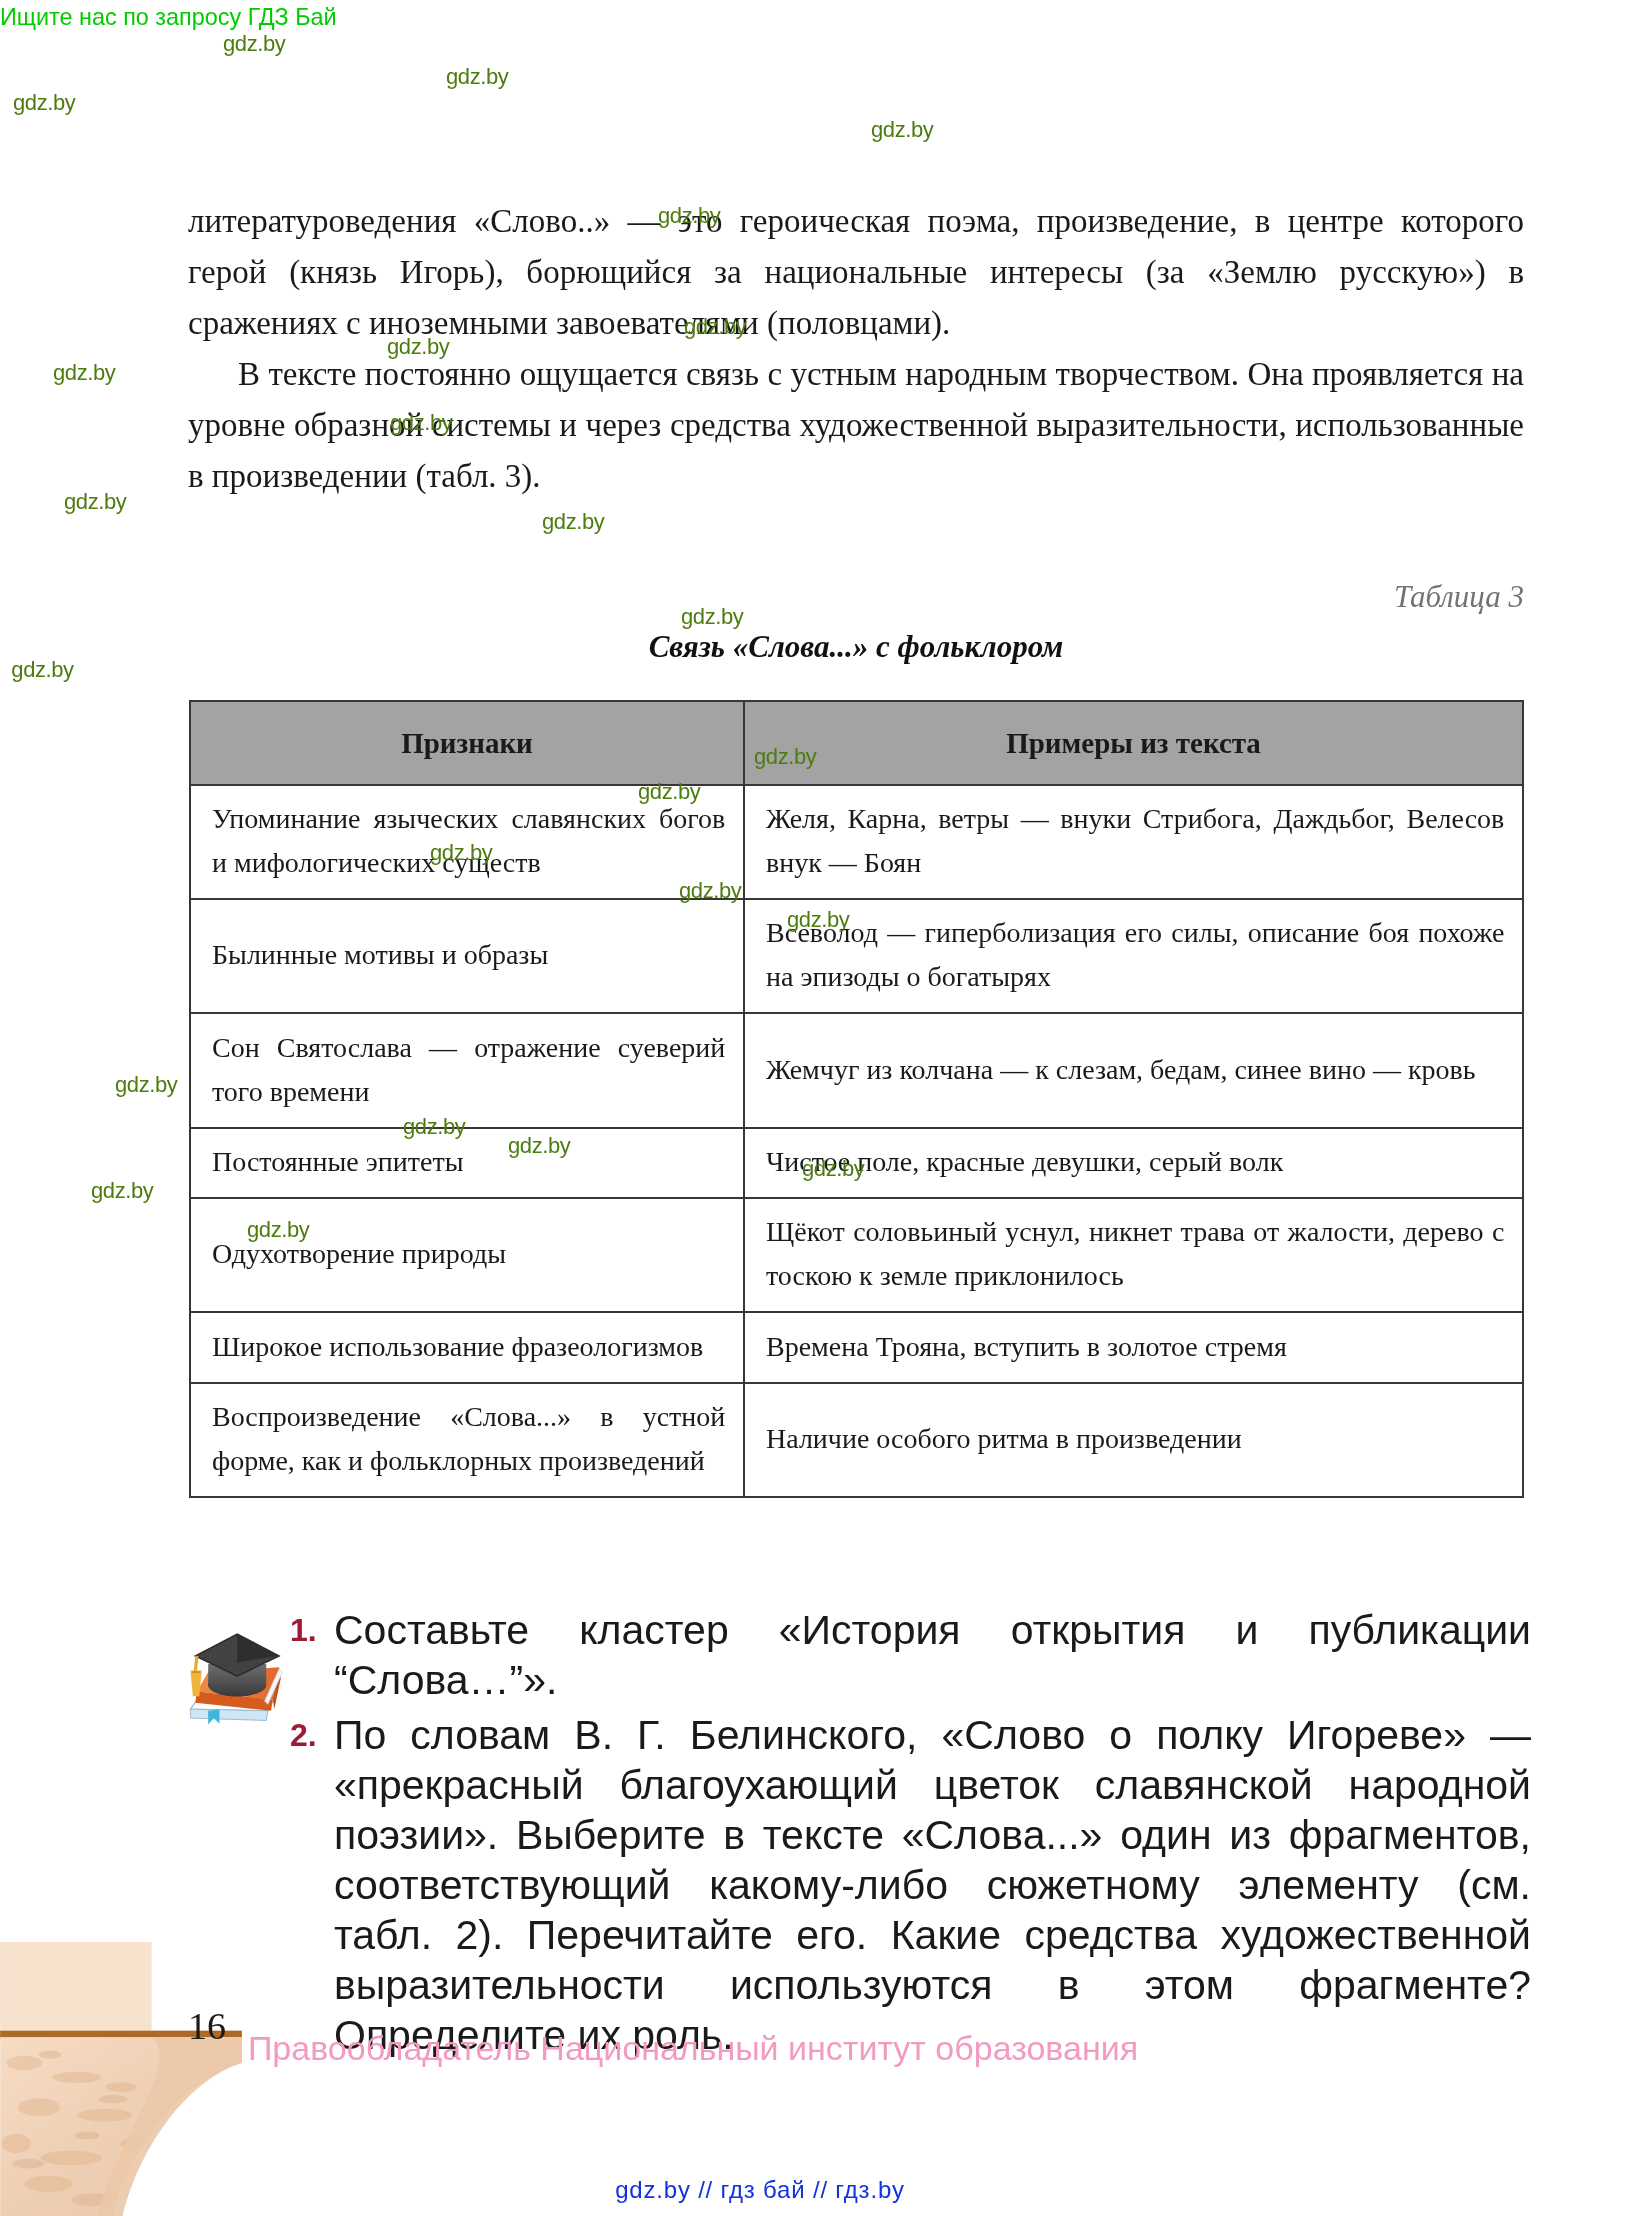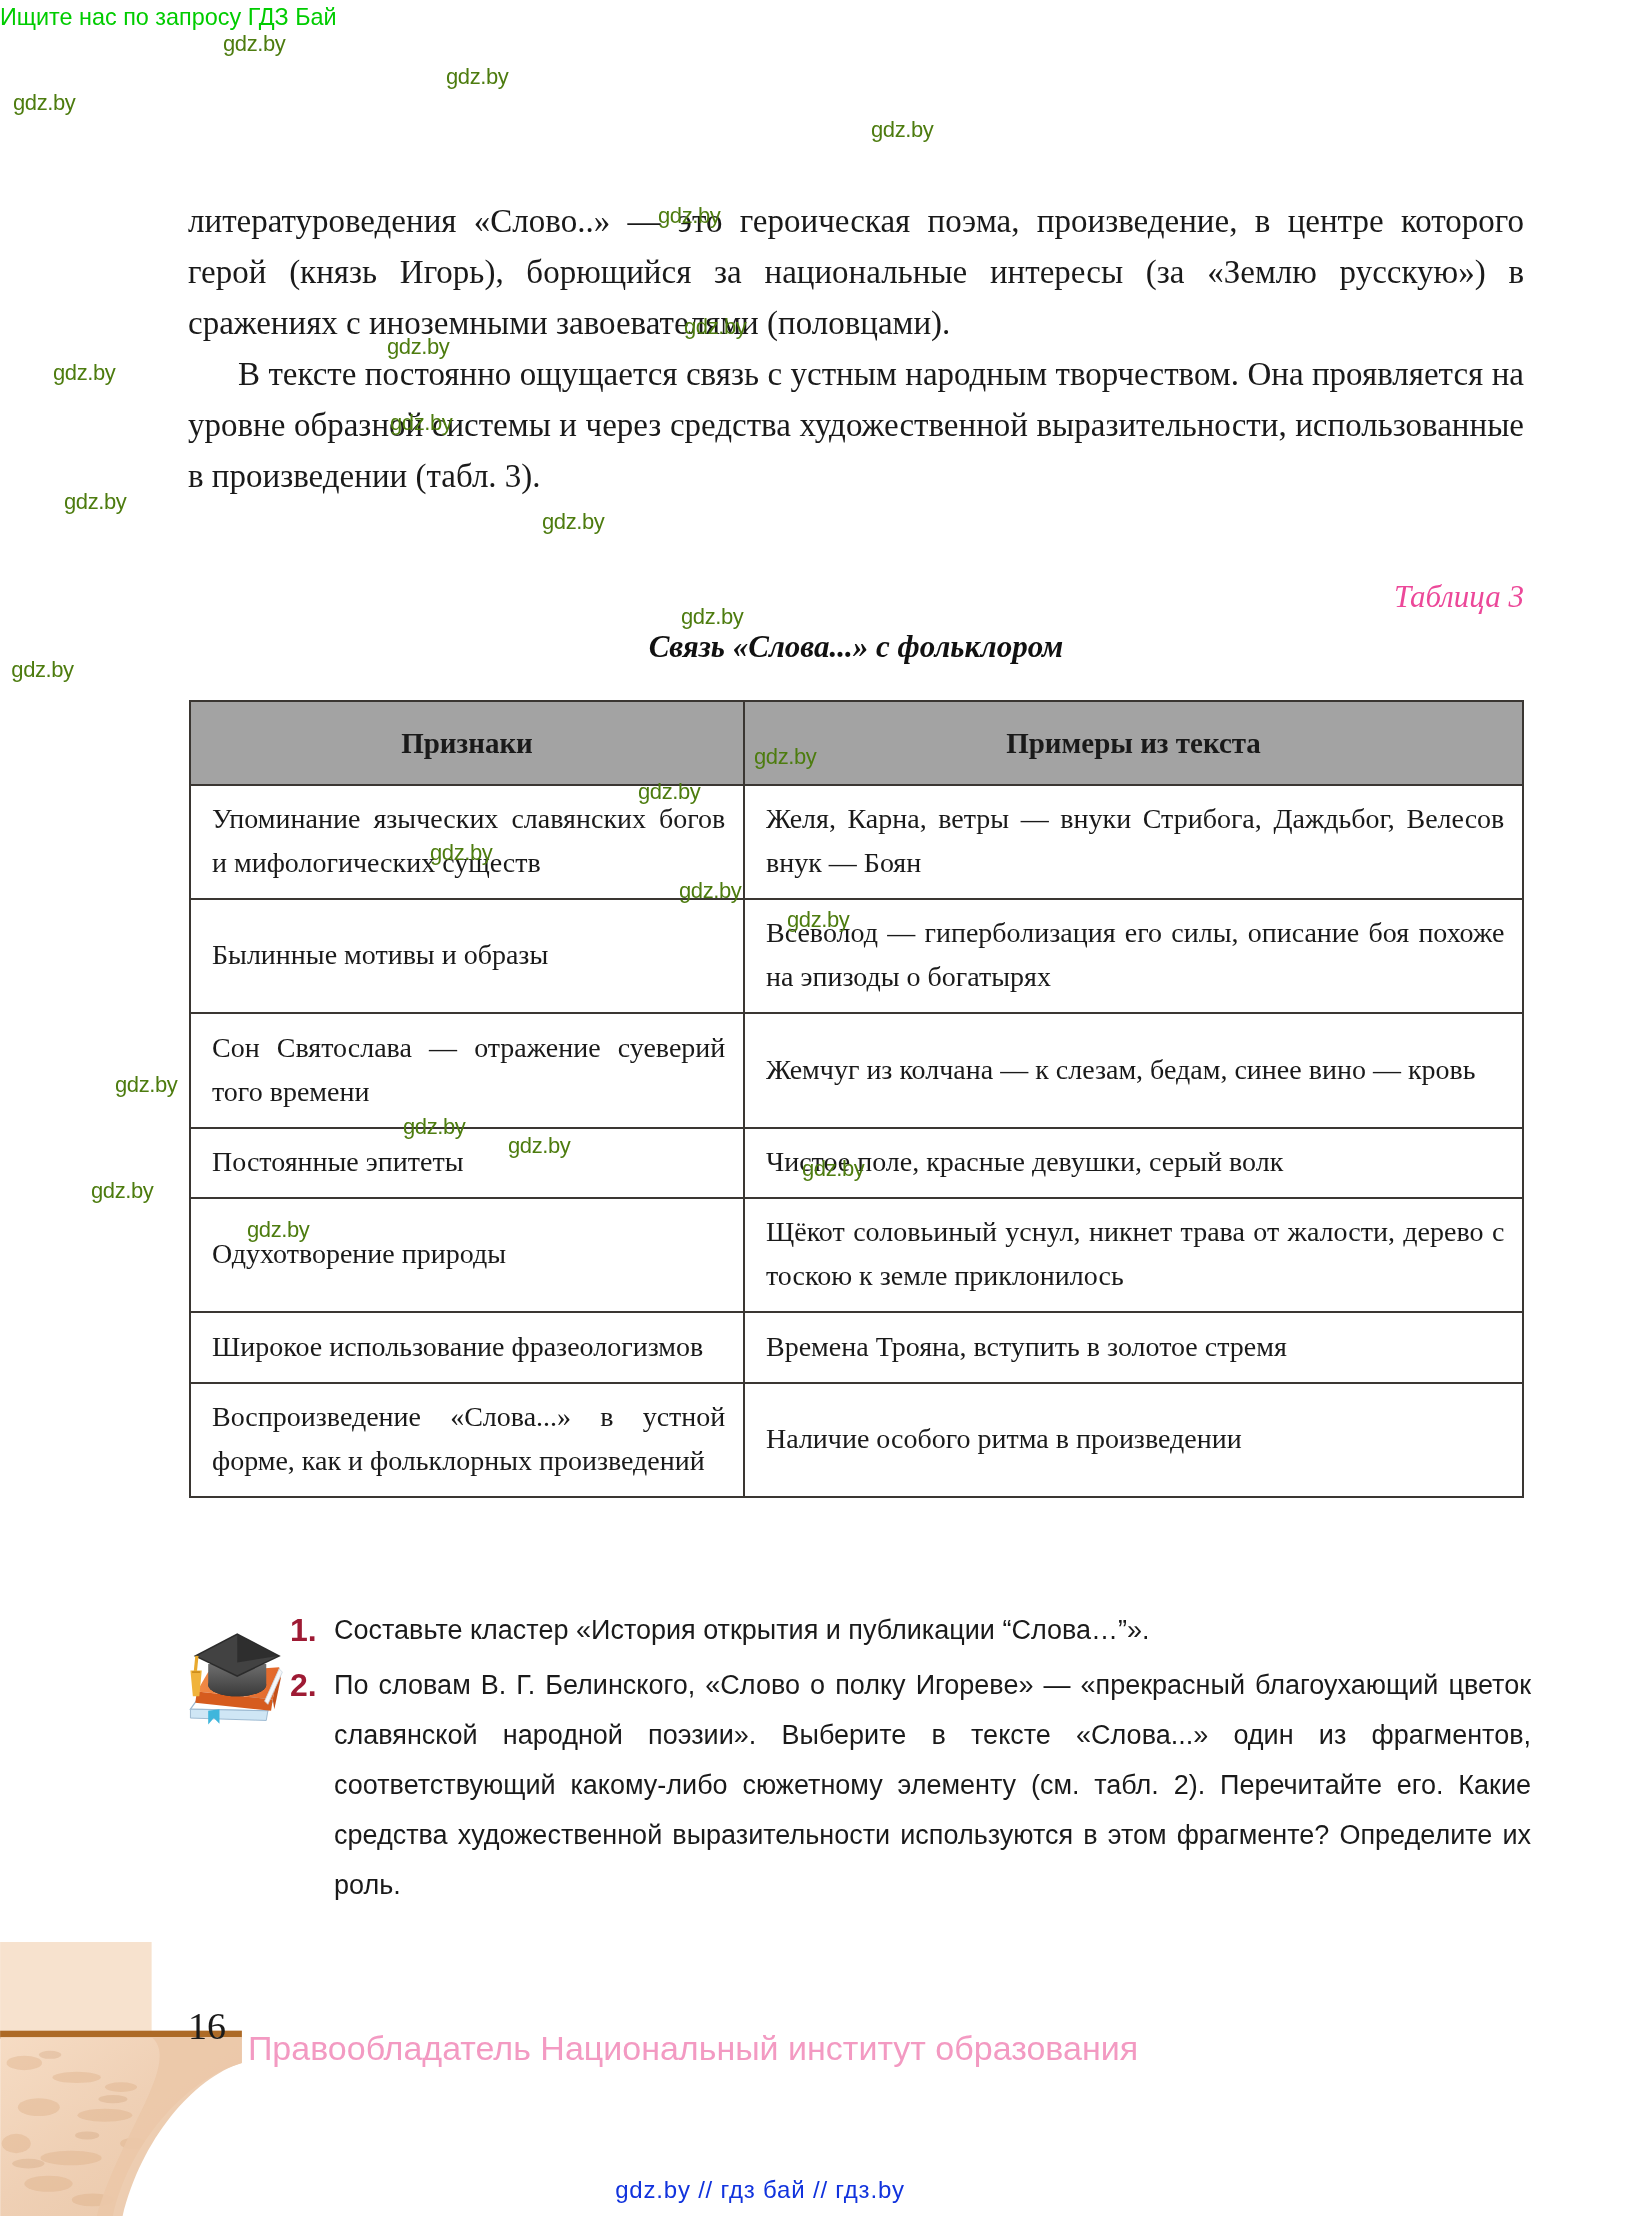--- a/index.html
+++ b/index.html
@@ -62,21 +62,21 @@
   
   .tbl-number {
     position: absolute;
     left: 188px;
     top: 579px;
     width: 1336px;
     text-align: right;
     font-family: "Liberation Serif", "DejaVu Serif", serif;
     font-style: italic;
     font-size: 31px;
-    color: #ec4899;
+    color: #737373;
     z-index: 10;
   }
   .tbl-title {
     position: absolute;
     left: 188px;
     top: 629px;
     width: 1336px;
     text-align: center;
     font-family: "Liberation Serif", "DejaVu Serif", serif;
     font-weight: bold;
@@ -138,21 +138,21 @@
     flex: 0 0 44px;
     font-family: "Liberation Sans", sans-serif;
     font-weight: bold;
     font-size: 32px;
     line-height: 50px;
     color: #9E1B34;
   }
   .ex-text {
     flex: 1 1 auto;
     font-family: "Liberation Sans", sans-serif;
-    font-size: 27px;
+    font-size: 41px;
     line-height: 50px;
     color: #1a1a1a;
     text-align: justify;
     text-align-last: left;
   }
 
   
   .ex-icon {
     position: absolute;
     left: 184px;

